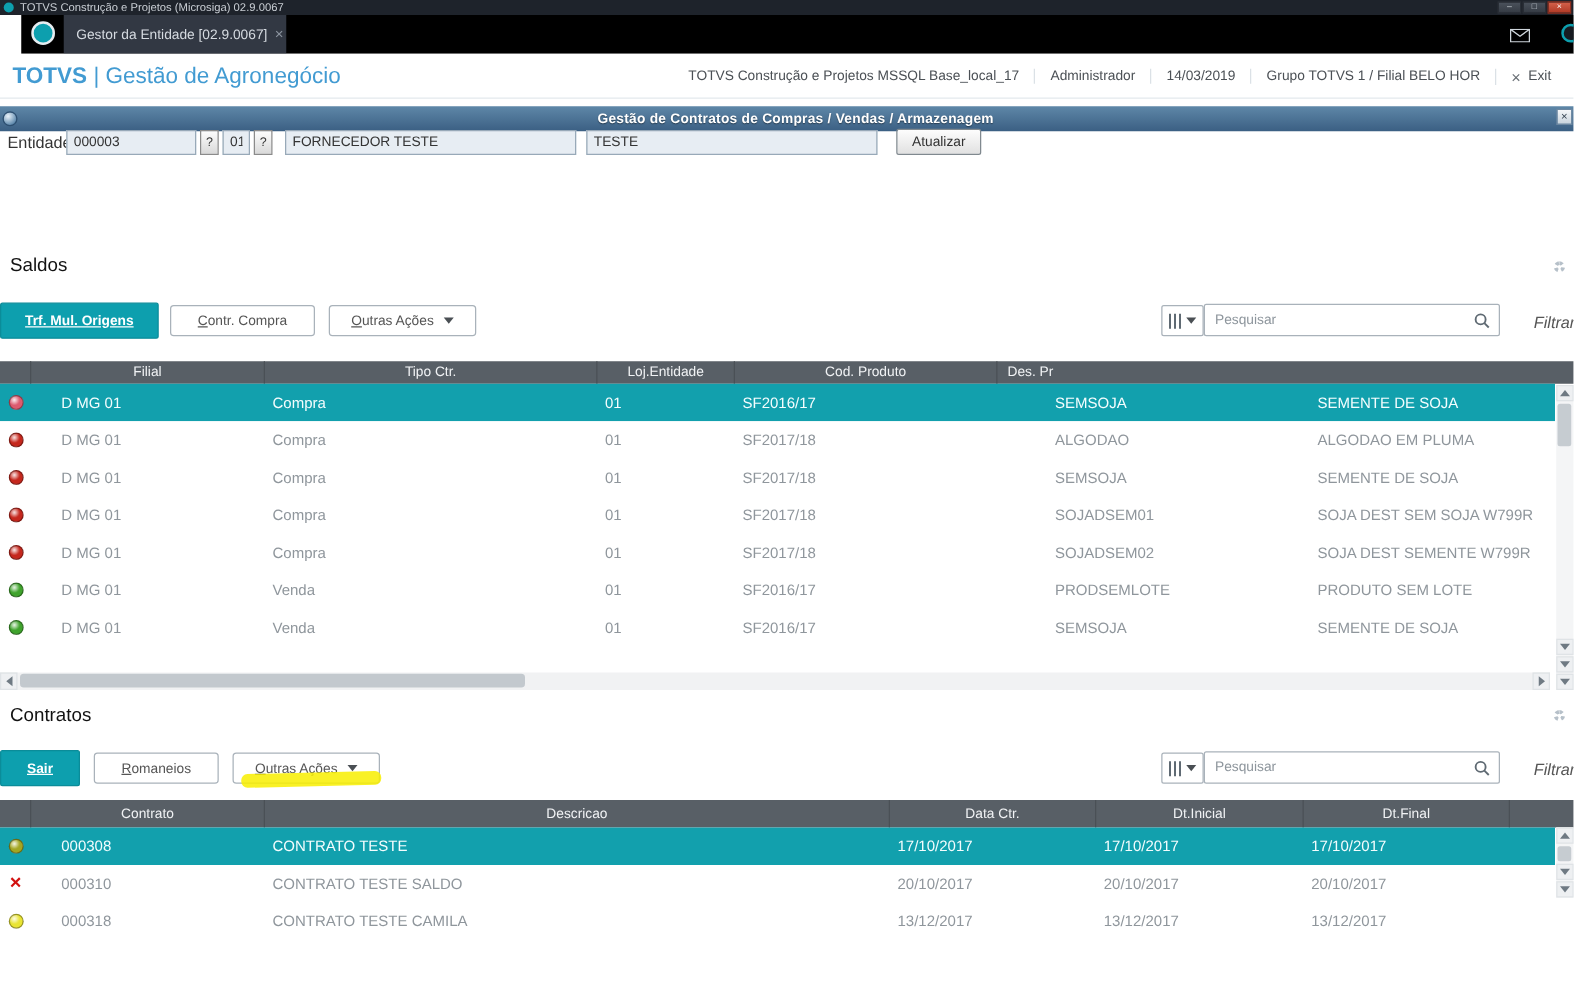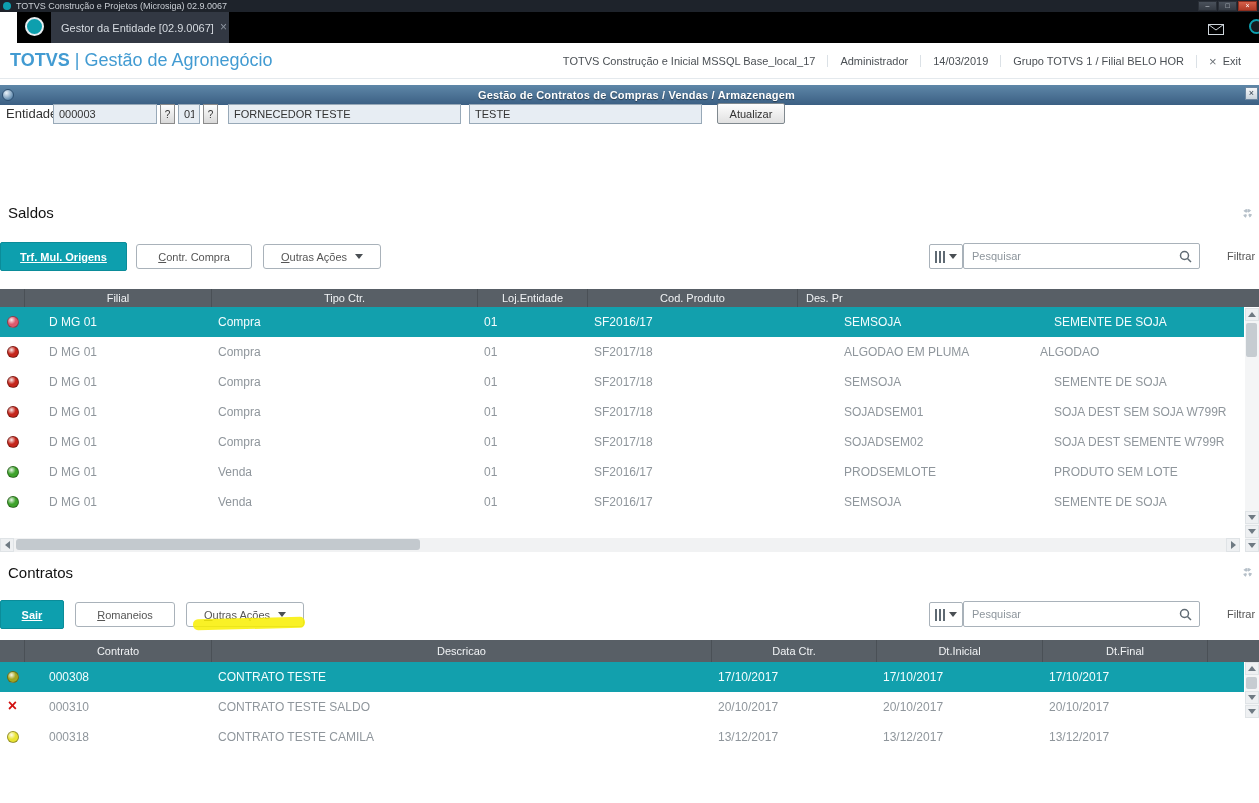--- a/index.html
+++ b/index.html
@@ -61,21 +61,21 @@
   .lbl { display:inline-block; }
   .u { text-decoration:underline; }
   .hotkey::first-letter { text-decoration:underline; }
   .caret { width:0; height:0; border-left:4px solid transparent; border-right:4px solid transparent; border-top:5px solid #4a4f54; }
   .colbtn { position:absolute; width:34px; height:25px; background:#fff; border:1px solid #a9b2ba; border-radius:2px; display:flex; align-items:center; justify-content:center; gap:4px; }
   .colbars { width:10px; height:12px; background:repeating-linear-gradient(90deg,#5f6a73 0 2px,transparent 2px 4px); }
   .searchbox { position:absolute; width:237px; height:26px; background:#fff; border:1px solid #a9b2ba; border-radius:2px; display:flex; align-items:center; }
   .searchbox input { flex:1; border:none; outline:none; font-size:11px; color:#444; padding:0 8px; font-family:"Liberation Sans",sans-serif; background:transparent; }
   .searchbox input::placeholder { color:#8d959c; }
   .searchbox .mag { margin-right:7px; display:flex; }
-  .filterlink { position:absolute; font-size:11px; color:#555; }
+  .filterlink { position:absolute; font-size:13px; color:#555;font-style:italic; }
 
   
   .thead { position:absolute; display:flex; background:#585f66; }
   .hcell { height:100%; display:flex; align-items:center; justify-content:center; font-size:11px; color:#f1f3f5; border-right:1px solid #4a5056; overflow:hidden; white-space:nowrap;text-align:center; }
   .hcell.last { border-right:none; justify-content:flex-start; padding-left:8px; }
   .trow { position:absolute; display:flex; width:1244px; height:30px; background:#fff; }
   .trow.selected { background:#12a0ad; }
   .cell { height:100%; display:flex; align-items:center; font-size:12px; color:#8f969c; overflow:hidden; white-space:nowrap; padding-left:6px; }
   .trow.selected .cell { color:#f4fdfe; }
   .cell.cicon { justify-content:center; padding-left:0; }
@@ -143,21 +143,21 @@
     <span class="connico"></span>
   </div>
 
   <div class="abs appheader">
     <div class="brand">
       <span class="b">TOTVS</span>
       <span>|</span>
       <span>Gestão de Agronegócio</span>
     </div>
     <div class="session">
-      <span class="seg">TOTVS Construção e Inicial MSSQL Base_local_17</span>
+      <span class="seg">TOTVS Construção e Projetos MSSQL Base_local_17</span>
       <span class="seg">Administrador</span>
       <span class="seg">14/03/2019</span>
       <span class="seg">Grupo TOTVS 1 / Filial BELO HOR</span>
       <span class="seg exit">
         <span class="exx">×</span>
         <span>Exit</span>
       </span>
     </div>
   </div>
 
@@ -227,22 +227,22 @@
     <div class="cell s6">SEMENTE DE SOJA</div>
   </div>
   <div class="trow" style="left:0; top:337px;">
     <div class="cell cicon s0">
         <span class="dot" data-status="red"></span>
       </div>
     <div class="cell cpad s1">D MG 01</div>
     <div class="cell s2">Compra</div>
     <div class="cell s3">01</div>
     <div class="cell s4">SF2017/18</div>
+    <div class="cell s5">ALGODAO</div>
     <div class="cell s6">ALGODAO EM PLUMA</div>
-    <div class="cell s5">ALGODAO</div>
   </div>
   <div class="trow" style="left:0; top:367px;">
     <div class="cell cicon s0">
         <span class="dot" data-status="red"></span>
       </div>
     <div class="cell cpad s1">D MG 01</div>
     <div class="cell s2">Compra</div>
     <div class="cell s3">01</div>
     <div class="cell s4">SF2017/18</div>
     <div class="cell s5">SEMSOJA</div>

